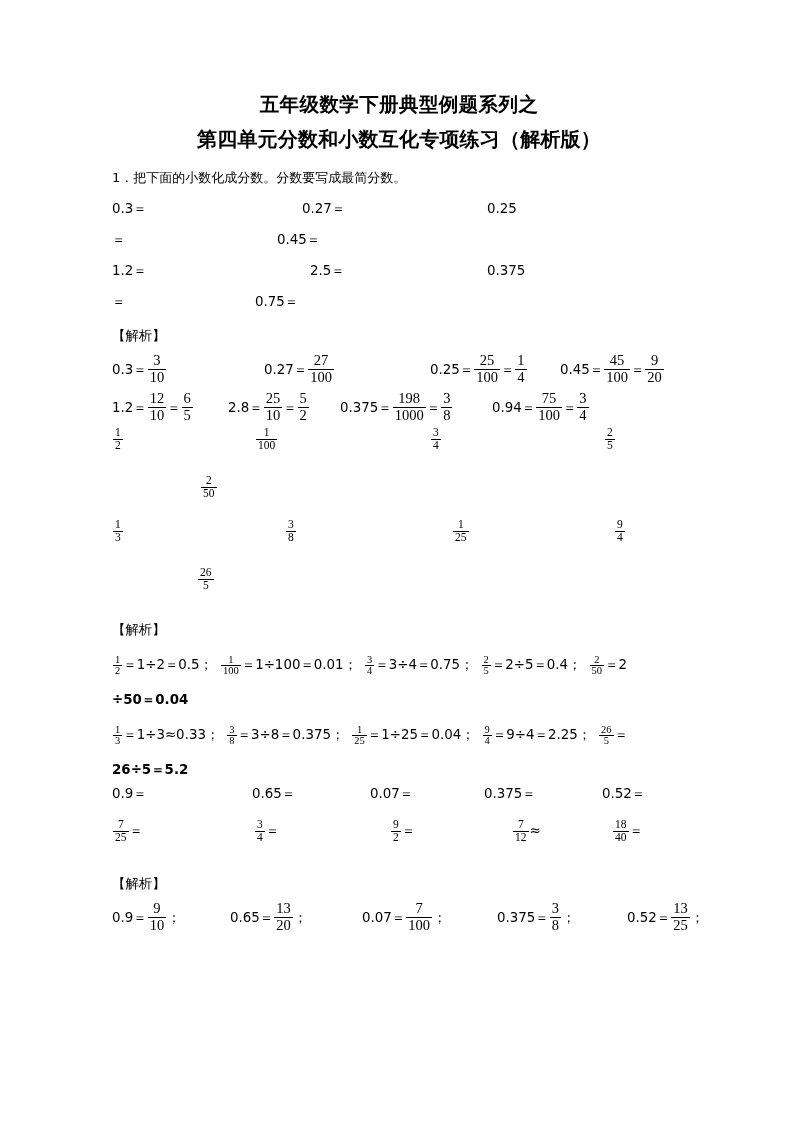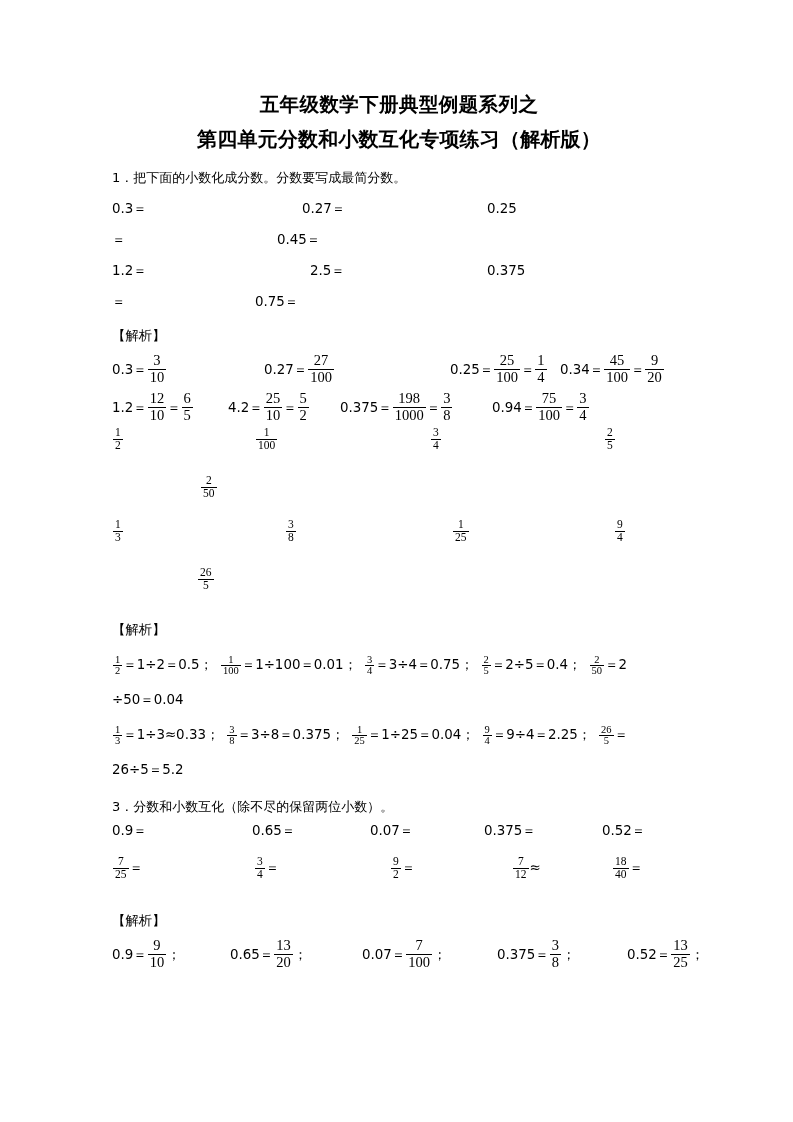--- a/index.html
+++ b/index.html
@@ -106,20 +106,21 @@
     font-family: "DejaVu Sans", "Liberation Sans", sans-serif;
     font-size: 13.4px;
     line-height: 40px;
     height: 40px;
     white-space: nowrap;
   }
   .sol-line.tight { line-height: 38px; height: 38px; }
   .sol-line.cont {
     line-height: 30px;
     height: 30px;
+    font-weight: bold;
   }
   .sp { display: inline-block; }
   .eq { font-family: "DejaVu Sans", "Liberation Sans", sans-serif; }
 
   
   .e3row {
     position: relative;
     height: 34px;
     font-family: "DejaVu Sans", "Liberation Sans", sans-serif;
     font-size: 13.4px;
@@ -159,26 +160,26 @@
     </div>
   <div class="num-row" id="e1r4">
       <span class="cell" style="left: 0px;">＝</span>
       <span class="cell" style="left: 143px;">0.75＝</span>
     </div>
 
   <div class="sol-head">【解析】</div>
   <div class="sol-line tight" id="e1s1" style="position: relative;">
       <span class="cell" style="position: absolute; left: 0px; top: 0px; white-space: nowrap;"><span class="eq">0.3</span><span class="eq">＝</span><span class="frac big"><span class="num">3</span><span class="den">10</span></span></span>
       <span class="cell" style="position: absolute; left: 152px; top: 0px; white-space: nowrap;"><span class="eq">0.27</span><span class="eq">＝</span><span class="frac big"><span class="num">27</span><span class="den">100</span></span></span>
-      <span class="cell" style="position: absolute; left: 338px; top: 0px; white-space: nowrap;"><span class="eq">0.25</span><span class="eq">＝</span><span class="frac big"><span class="num">25</span><span class="den">100</span></span><span class="eq">＝</span><span class="frac big"><span class="num">1</span><span class="den">4</span></span></span>
-      <span class="cell" style="position: absolute; left: 448px; top: 0px; white-space: nowrap;"><span class="eq">0.34</span><span class="eq">＝</span><span class="frac big"><span class="num">45</span><span class="den">100</span></span><span class="eq">＝</span><span class="frac big"><span class="num">9</span><span class="den">20</span></span></span>
+      <span class="cell" style="position: absolute; left: 318px; top: 0px; white-space: nowrap;"><span class="eq">0.25</span><span class="eq">＝</span><span class="frac big"><span class="num">25</span><span class="den">100</span></span><span class="eq">＝</span><span class="frac big"><span class="num">1</span><span class="den">4</span></span></span>
+      <span class="cell" style="position: absolute; left: 448px; top: 0px; white-space: nowrap;"><span class="eq">0.45</span><span class="eq">＝</span><span class="frac big"><span class="num">45</span><span class="den">100</span></span><span class="eq">＝</span><span class="frac big"><span class="num">9</span><span class="den">20</span></span></span>
     </div>
   <div class="sol-line tight" id="e1s2" style="position: relative;">
       <span class="cell" style="position: absolute; left: 0px; top: 0px; white-space: nowrap;"><span class="eq">1.2</span><span class="eq">＝</span><span class="frac big"><span class="num">12</span><span class="den">10</span></span><span class="eq">＝</span><span class="frac big"><span class="num">6</span><span class="den">5</span></span></span>
-      <span class="cell" style="position: absolute; left: 116px; top: 0px; white-space: nowrap;"><span class="eq">4.2</span><span class="eq">＝</span><span class="frac big"><span class="num">25</span><span class="den">10</span></span><span class="eq">＝</span><span class="frac big"><span class="num">5</span><span class="den">2</span></span></span>
+      <span class="cell" style="position: absolute; left: 116px; top: 0px; white-space: nowrap;"><span class="eq">2.8</span><span class="eq">＝</span><span class="frac big"><span class="num">25</span><span class="den">10</span></span><span class="eq">＝</span><span class="frac big"><span class="num">5</span><span class="den">2</span></span></span>
       <span class="cell" style="position: absolute; left: 228px; top: 0px; white-space: nowrap;"><span class="eq">0.375</span><span class="eq">＝</span><span class="frac big"><span class="num">198</span><span class="den">1000</span></span><span class="eq">＝</span><span class="frac big"><span class="num">3</span><span class="den">8</span></span></span>
       <span class="cell" style="position: absolute; left: 380px; top: 0px; white-space: nowrap;"><span class="eq">0.94</span><span class="eq">＝</span><span class="frac big"><span class="num">75</span><span class="den">100</span></span><span class="eq">＝</span><span class="frac big"><span class="num">3</span><span class="den">4</span></span></span>
     </div>
 
 
   <div class="fgrid" id="e2r1">
       <span class="fcell" style="left: 0px;"><span class="frac sml"><span class="num">1</span><span class="den">2</span></span></span>
       <span class="fcell" style="left: 143px;"><span class="frac sml"><span class="num">1</span><span class="den">100</span></span></span>
       <span class="fcell" style="left: 318px;"><span class="frac sml"><span class="num">3</span><span class="den">4</span></span></span>
       <span class="fcell" style="left: 492px;"><span class="frac sml"><span class="num">2</span><span class="den">5</span></span></span>
@@ -195,21 +196,20 @@
   <div class="fgrid short" id="e2r4">
       <span class="fcell" style="left: 85px;"><span class="frac sml"><span class="num">26</span><span class="den">5</span></span></span>
     </div>
 
   <div class="sol-head">【解析】</div>
   <div class="sol-line" id="e2s1"><span><span class="frac tiny"><span class="num">1</span><span class="den">2</span></span><span class="eq">＝1÷2＝0.5；</span></span><span class="sp" style="width: 7px;"></span><span><span class="frac tiny"><span class="num">1</span><span class="den">100</span></span><span class="eq">＝1÷100＝0.01；</span></span><span class="sp" style="width: 7px;"></span><span><span class="frac tiny"><span class="num">3</span><span class="den">4</span></span><span class="eq">＝3÷4＝0.75；</span></span><span class="sp" style="width: 7px;"></span><span><span class="frac tiny"><span class="num">2</span><span class="den">5</span></span><span class="eq">＝2÷5＝0.4；</span></span><span class="sp" style="width: 7px;"></span><span><span class="frac tiny"><span class="num">2</span><span class="den">50</span></span><span class="eq">＝2</span></span></div>
   <div class="sol-line cont">÷50＝0.04</div>
   <div class="sol-line" id="e2s2"><span><span class="frac tiny"><span class="num">1</span><span class="den">3</span></span><span class="eq">＝1÷3≈0.33；</span></span><span class="sp" style="width: 7px;"></span><span><span class="frac tiny"><span class="num">3</span><span class="den">8</span></span><span class="eq">＝3÷8＝0.375；</span></span><span class="sp" style="width: 7px;"></span><span><span class="frac tiny"><span class="num">1</span><span class="den">25</span></span><span class="eq">＝1÷25＝0.04；</span></span><span class="sp" style="width: 7px;"></span><span><span class="frac tiny"><span class="num">9</span><span class="den">4</span></span><span class="eq">＝9÷4＝2.25；</span></span><span class="sp" style="width: 7px;"></span><span><span class="frac tiny"><span class="num">26</span><span class="den">5</span></span><span class="eq">＝</span></span></div>
   <div class="sol-line cont">26÷5＝5.2</div>
 
-  <div class="q-head">3．分数和小数互化（除不尽的保留两位小数）。</div>
 
   <div class="e3row" id="e3r1">
       <span class="c" style="left: 0px;">0.9＝</span>
       <span class="c" style="left: 140px;">0.65＝</span>
       <span class="c" style="left: 258px;">0.07＝</span>
       <span class="c" style="left: 372px;">0.375＝</span>
       <span class="c" style="left: 490px;">0.52＝</span>
     </div>
   <div class="e3row frow" id="e3r2">
       <span class="c" style="left: 0px;"><span class="frac sml"><span class="num">7</span><span class="den">25</span></span><span class="eq">＝</span></span>

